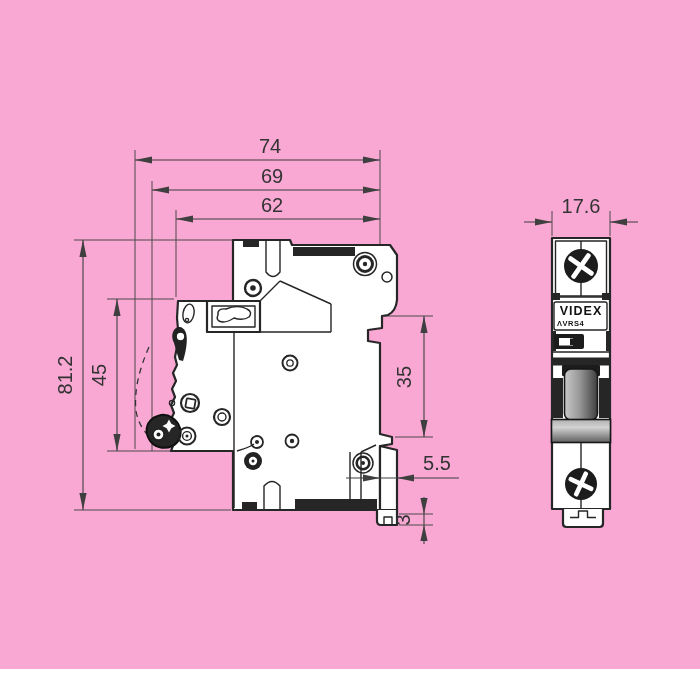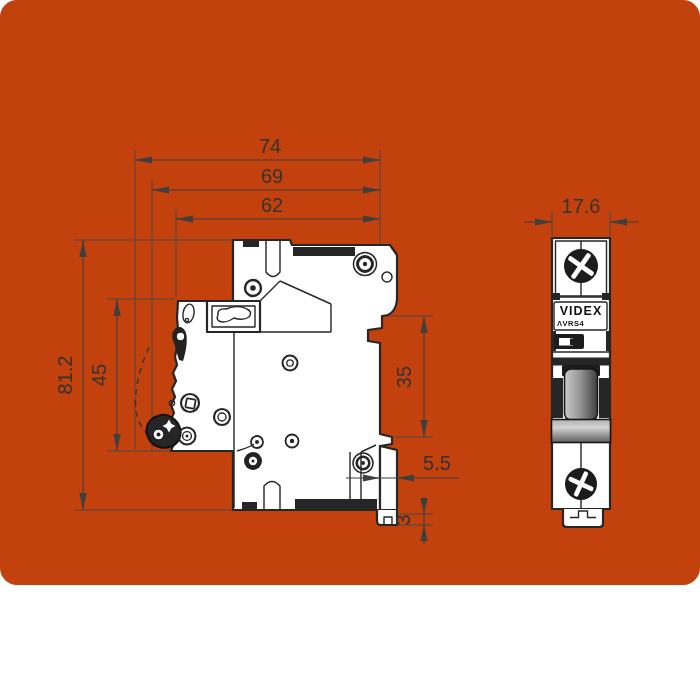--- a/index.html
+++ b/index.html
@@ -1,16 +1,16 @@
 <!DOCTYPE html>
 <html><head>
 <meta charset="utf-8">
 <style>
   html,body{margin:0;padding:0;background:#ffffff;}
-  .stage{width:700px;height:585px;background:#c2410c;position:relative;font-family:"Liberation Sans",sans-serif;border-radius:17px;}
+  .stage{width:700px;height:669px;background:#f9a8d4;position:relative;font-family:"Liberation Sans",sans-serif;}
   svg{display:block;}
   .outline{fill:#ffffff;stroke:#262626;stroke-width:2.2;stroke-linejoin:round;}
   .thin{fill:none;stroke:#262626;stroke-width:1.4;stroke-linejoin:round;}
   .thick-fill{fill:#262626;stroke:none;}
   .ring{fill:none;stroke:#262626;}
   .dimline{stroke:#3f3f3f;stroke-width:1.1;fill:none;}
   .extline{stroke:#4a4a4a;stroke-width:1;fill:none;}
   .arrow{fill:#3f3f3f;stroke:none;}
   .dimtext{font-family:"Liberation Sans",sans-serif;font-size:20px;fill:#333333;}
   .dashline{fill:none;stroke:#333333;stroke-width:1.3;stroke-dasharray:6 5;}

